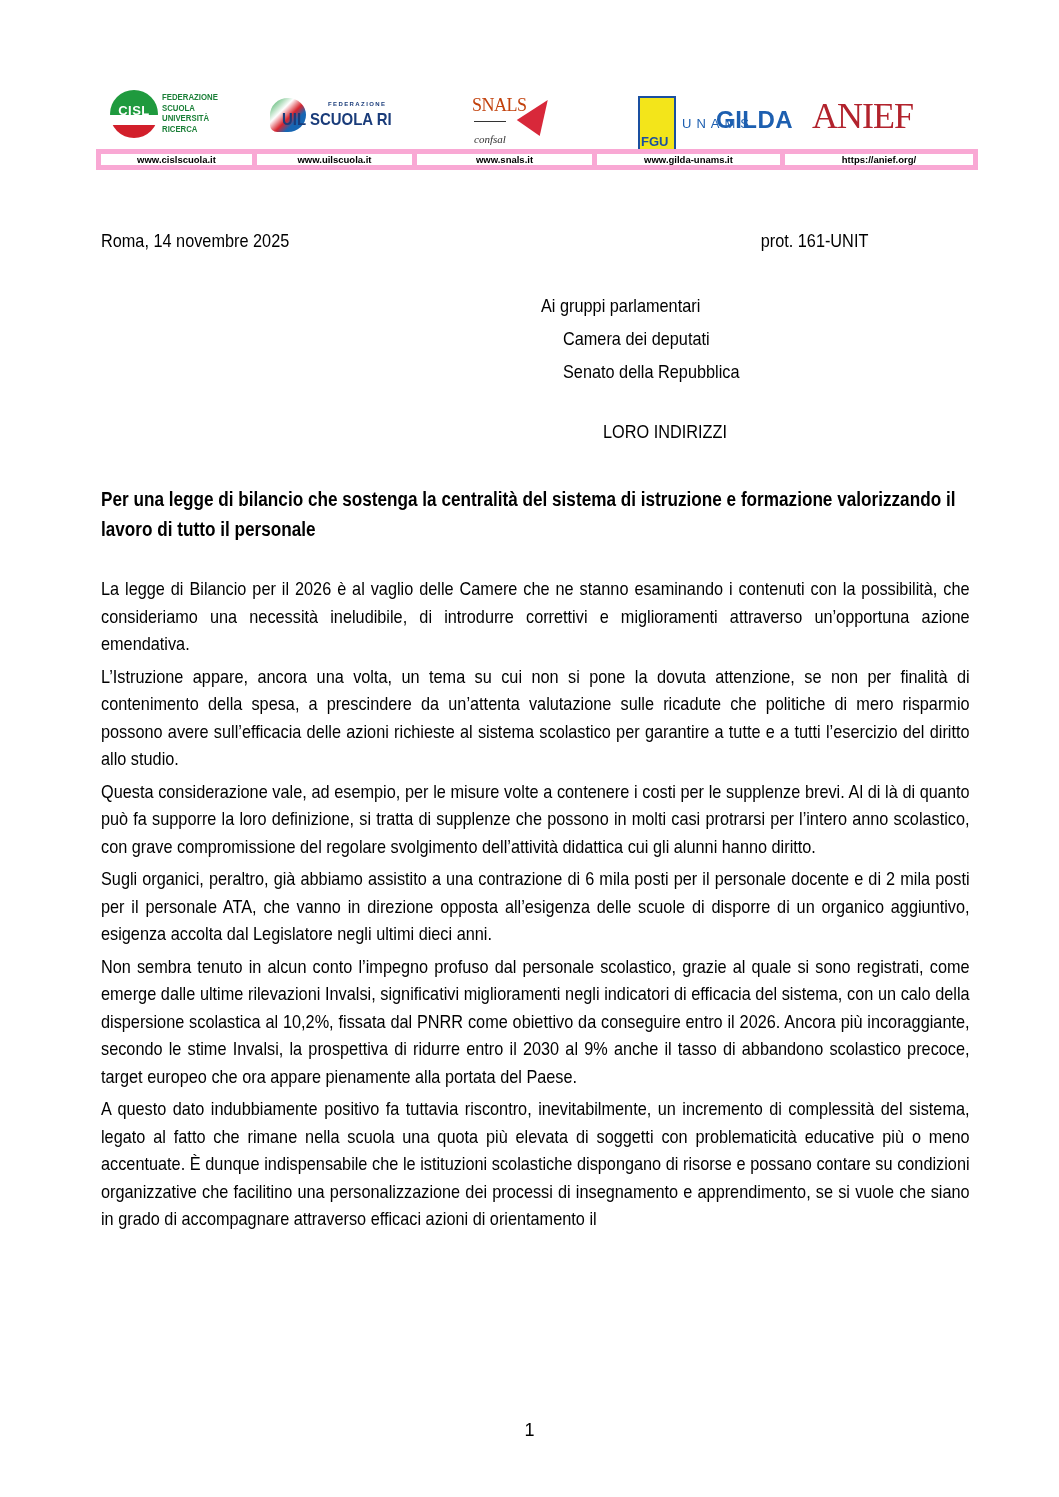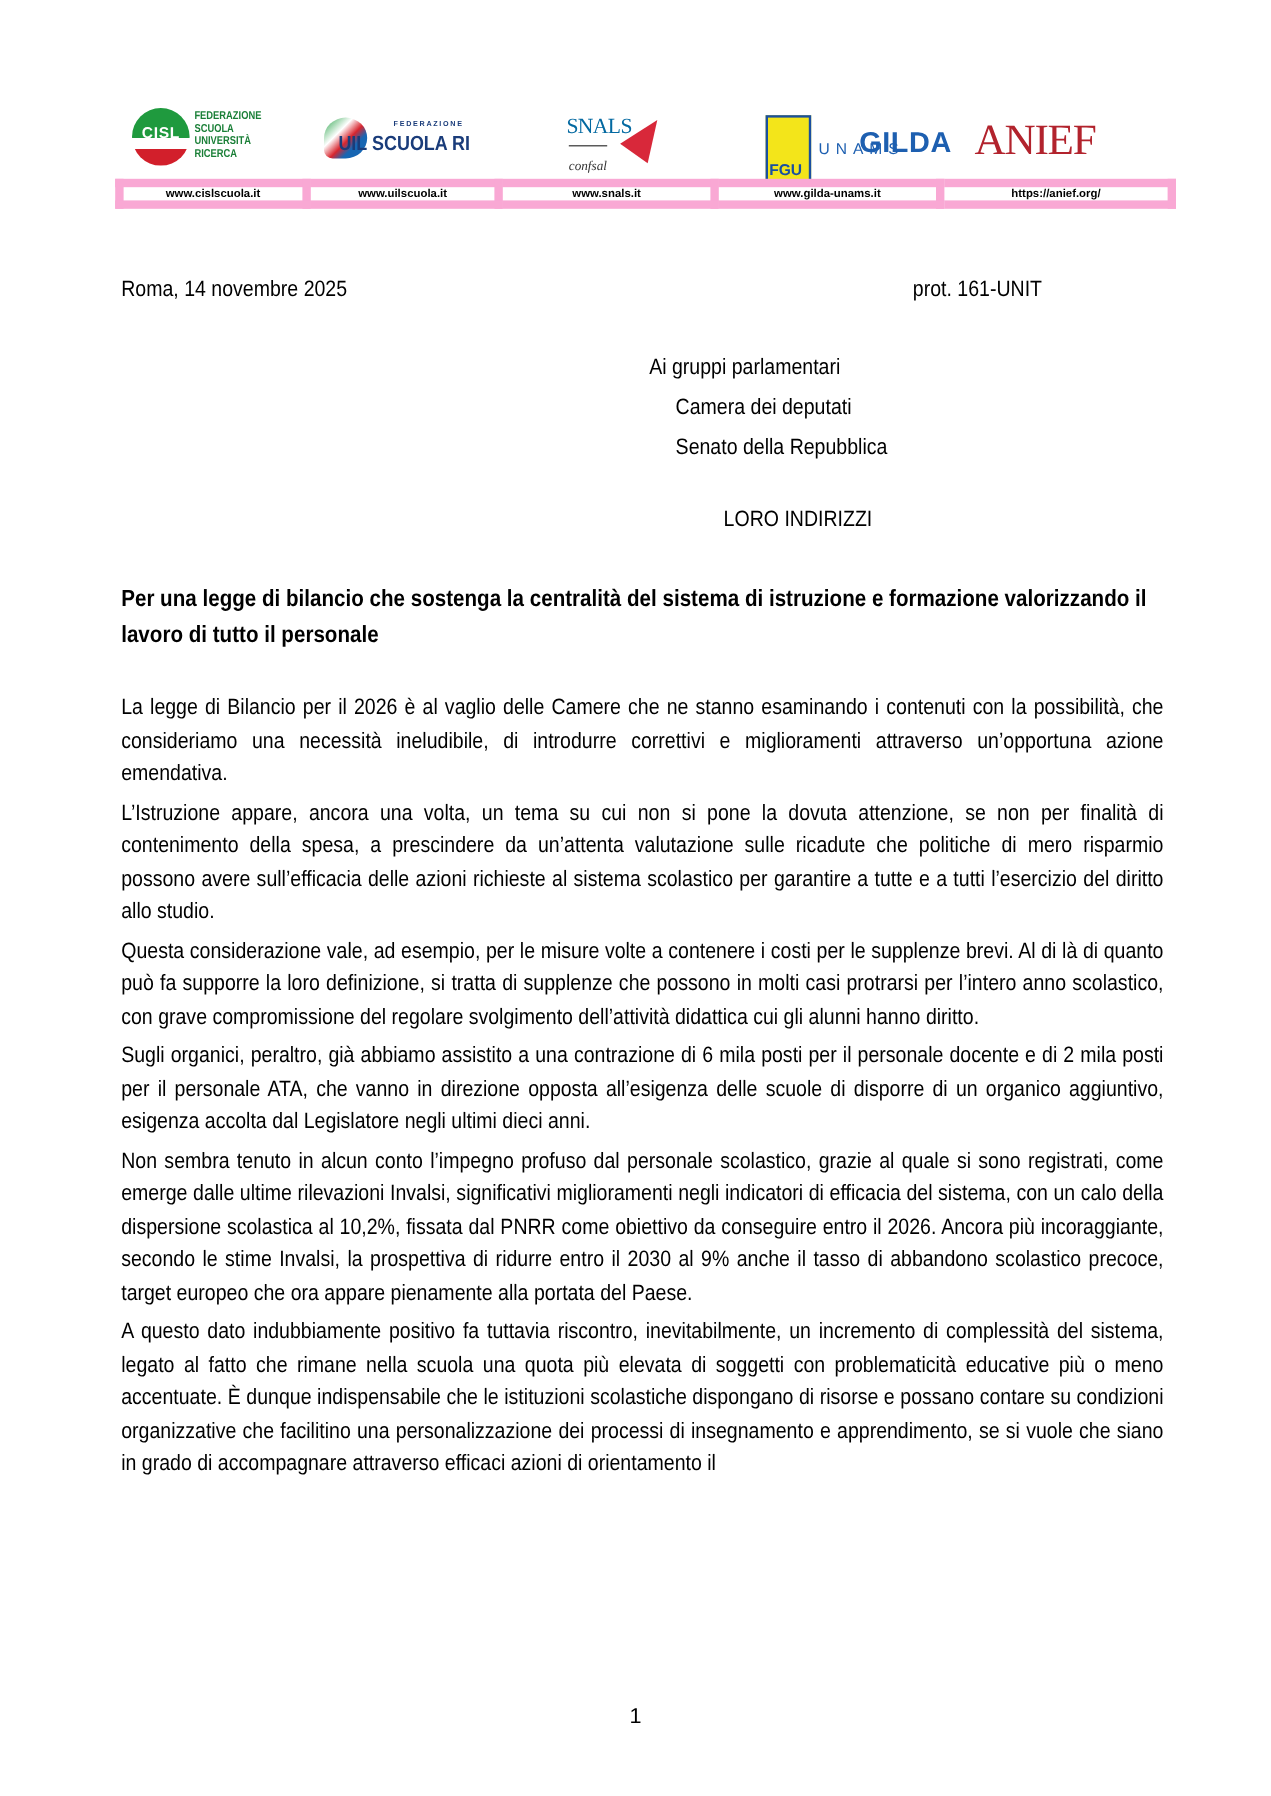--- a/index.html
+++ b/index.html
@@ -18,39 +18,39 @@
 
   .uil { left: 270px; top: 92px; width: 125px; height: 44px; }
   .uil .swoosh { position: absolute; left: 0; top: 6px; width: 36px; height: 34px; border-radius: 50% 50% 50% 20%;
                  background: linear-gradient(135deg, #2aa34a 0%, #ffffff 35%, #d8262f 55%, #1766b3 70%, #1766b3 100%); }
   .uil .fed { position: absolute; left: 58px; top: 9px; font-size: 6px; font-weight: bold; letter-spacing: 1.4px; color: #1a3c7a; }
   .uil .name { position: absolute; left: 12px; top: 18px; font-size: 17px; font-weight: bold; color: #1a3c7a;
                transform: scaleX(0.88); transform-origin: left top; white-space: nowrap; }
 
   .snals { left: 470px; top: 93px; width: 90px; height: 48px; }
   .snals .s { position: absolute; left: 2px; top: 2px; font-family: "Liberation Serif", serif; font-size: 18px;
-              color: #0369a1; letter-spacing: -0.5px; }
+              color: #c2410c; letter-spacing: -0.5px; }
   .snals .c { position: absolute; left: 4px; top: 28px; font-family: "Liberation Serif", serif; font-style: italic;
               font-size: 11px; color: #333; border-top: 1px solid #333; padding-top: 11px; }
   .snals .flag { position: absolute; left: 54px; top: 4px; width: 0; height: 0;
                  border-left: 14px solid transparent; border-right: 14px solid transparent; border-bottom: 34px solid #d8283a;
                  transform: rotate(35deg); }
 
   .gilda { left: 638px; top: 96px; width: 118px; height: 52px; }
   .gilda .badge { position: absolute; left: 0; top: 0; width: 38px; height: 56px; background: #f3e51a; border: 2px solid #1a4fa0; box-sizing: border-box; }
   .gilda .badge span { position: absolute; left: 1px; bottom: 1px; font-size: 13px; font-weight: bold; color: #1a4fa0; }
   .gilda .g { position: absolute; left: 42px; top: 10px; font-size: 24px; font-weight: bold; color: #1d5fb0; letter-spacing: 0.5px; margin-left: 36px; }
   .gilda .u { position: absolute; left: 44px; top: 20px; font-size: 13px; color: #1d5fb0; letter-spacing: 5px; }
 
   .anief { left: 812px; top: 96px; width: 120px; height: 40px; font-family: "Liberation Serif", serif;
            font-size: 36px; color: #b2232d; letter-spacing: -1px; line-height: 40px; }
 
   
   .contacts { position: absolute; left: 96px; top: 149px; width: 877px; border-collapse: collapse; table-layout: fixed; }
-  .contacts td { border: 7px solid #f9a8d4; text-align: center; font-size: 9.5px; height: 11px; padding: 0; line-height: 11px;
+  .contacts td { border: 5px solid #f9a8d4; text-align: center; font-size: 9.5px; height: 11px; padding: 0; line-height: 11px;
                  white-space: nowrap; overflow: hidden; }
   .contacts tr.web td { font-weight: bold; }
 
   
   .cal { font-family: "Liberation Sans", sans-serif; font-size: 18.5px; }
   .dateline { position: absolute; top: 230px; left: 101px; width: 767px; }
   .dateline .date { position: absolute; left: 0; top: 0; }
   .dateline .prot { position: absolute; right: 0; top: 0; }
 
   .addr { position: absolute; left: 541px; top: 289px; line-height: 33px; }

